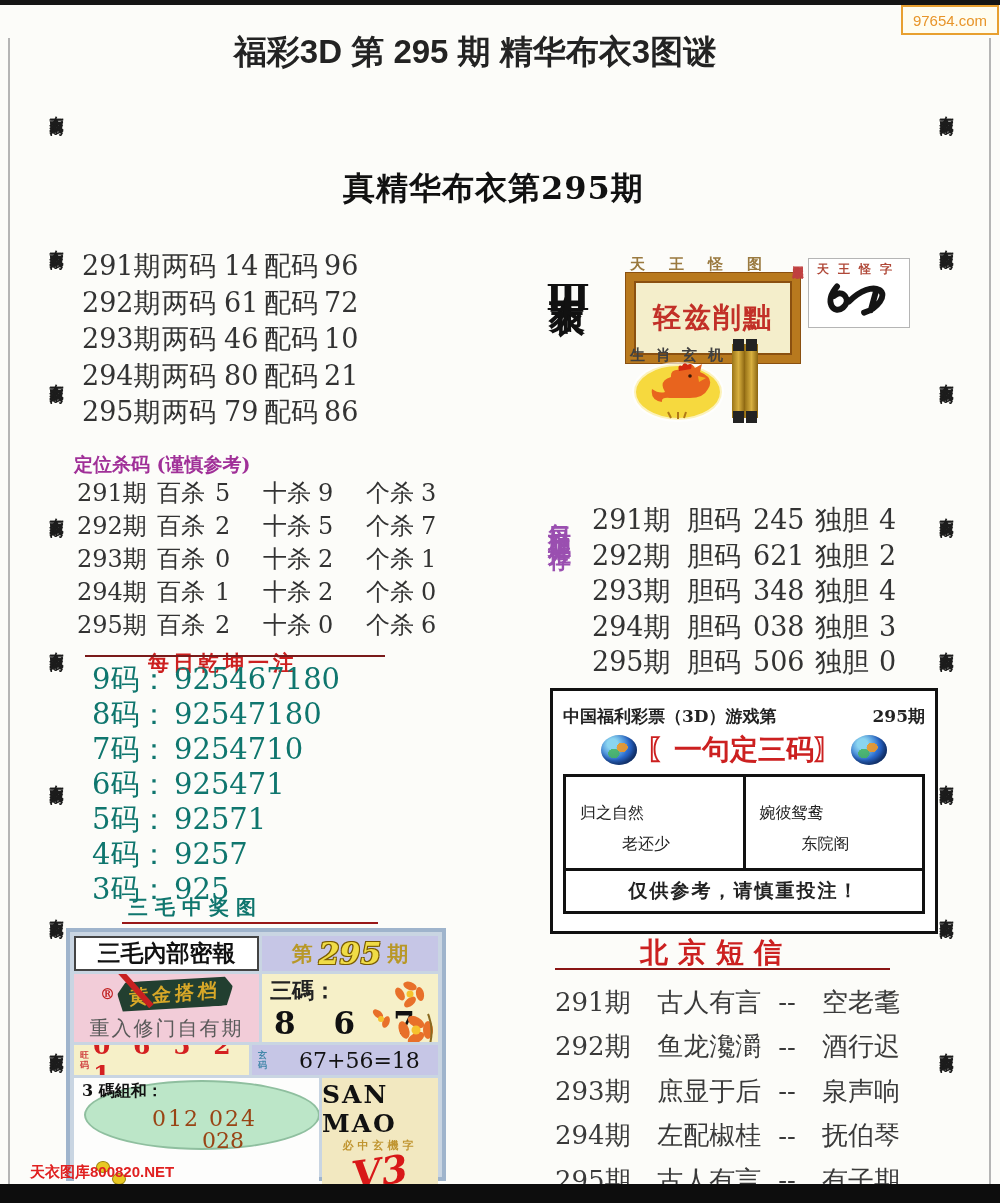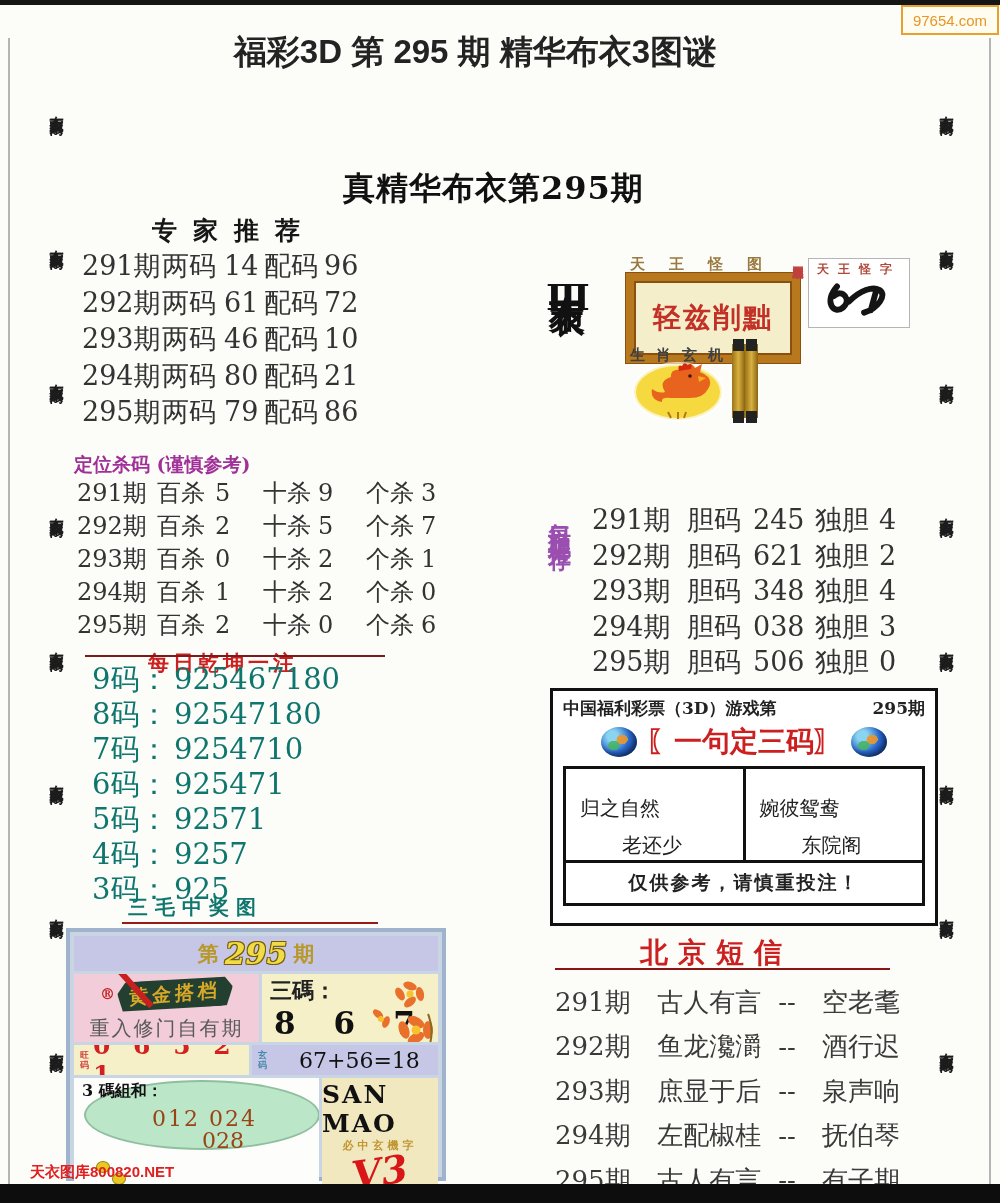--- a/index.html
+++ b/index.html
@@ -88,33 +88,33 @@
 
   
   .dd-label { left:545px; top:504px; writing-mode:vertical-rl; text-orientation:upright;
     font-size:23px; font-weight:bold; color:#9a4fb0; letter-spacing:5px; }
   .dd-rows { left:592px; top:502px; width:330px; }
   .dd-rows .row { height:35.5px; font-size:27px; color:#333; }
   .dd-rows .c1{width:95px;} .dd-rows .c2{width:66px;} .dd-rows .c3{width:62px;}
   .dd-rows .c4{width:64px;} .dd-rows .c5{flex:1;}
 
   
-  .yiju { left:550px; top:688px; width:362px; height:226px; background:#fff; border:3px solid #111; padding:6px 10px 0 10px; }
+  .yiju { left:550px; top:688px; width:362px; height:226px; background:#fff; border:3px solid #111; padding:14px 10px 0 10px; }
   .yiju-header { display:flex; justify-content:space-between; font-size:17px; font-weight:bold; color:#222; }
   .yiju-titlerow { display:flex; align-items:center; justify-content:center; gap:9px; margin-top:3px; }
   .yiju-title { font-size:28px; font-weight:bold; color:#cc2020; }
   .globe { width:36px; height:30px; border-radius:50%;
     background: radial-gradient(circle at 32% 30%, #8ad4f0 0 16%, #2a6ad0 52%, #123a90 100%);
     box-shadow: inset -3px -3px 5px rgba(0,0,0,.45); position:relative; }
   .globe::after { content:""; position:absolute; inset:4px 5px; border-radius:50%;
     background: radial-gradient(ellipse at 62% 38%, rgba(236,150,40,.9) 0 24%, transparent 25%),
                 radial-gradient(ellipse at 30% 66%, rgba(70,180,95,.85) 0 22%, transparent 23%); }
   .yiju-inner { border:3px solid #111; margin-top:5px; height:134px; display:flex; flex-direction:column; }
   .yiju-cols { flex:1; display:flex; }
-  .yiju-col { flex:1; padding:26px 0 0 14px; font-size:20px; color:#222; }
+  .yiju-col { flex:1; padding:26px 0 0 14px; font-size:16px; color:#222; }
   .yiju-col.first { border-right:3px solid #111; }
   .yiju-l2 { margin-top:10px; padding-left:42px; }
   .yiju-footer { border-top:3px solid #111; height:40px; display:flex; align-items:center; justify-content:center;
     font-size:19px; font-weight:bold; color:#222; letter-spacing:2px; }
 
   
   .bj-title { left:640px; top:934px; font-size:28px; font-weight:bold; color:#cc2020; letter-spacing:10px; }
   .bj-line { left:555px; top:968px; width:335px; height:2px; background:#8a1515; }
   .bj-rows { left:555px; top:980px; width:345px; }
   .bj-rows .row { height:44.5px; font-size:26px; color:#3a3a3a; align-items:center; }
@@ -196,21 +196,20 @@
     <span class="wm">布衣天下彩票网</span>
     <span class="wm">布衣天下彩票网</span>
     <span class="wm">布衣天下彩票网</span>
     <span class="wm">布衣天下彩票网</span>
     <span class="wm">布衣天下彩票网</span>
     <span class="wm">布衣天下彩票网</span>
   </div>
 
   <div class="abs sheet-title">真精华布衣第295期</div>
 
-  <div class="abs sec-title-serif expert-title">专家推荐</div>
   <div class="abs rows expert-rows">
     <div class="row">
       <span class="c1">291期</span>
         <span class="c2">两码</span>
         <span class="c3">14</span>
         <span class="c4">配码</span>
         <span class="c5">96</span>
     </div>
     <div class="row">
       <span class="c1">292期</span>
@@ -449,20 +448,21 @@
         <span class="c2">古人有言</span>
         <span class="c3">--</span>
         <span class="c4">有子期</span>
     </div>
   </div>
 
   <div class="abs sm-title">三毛中奖图</div>
   <div class="abs sm-line"></div>
   <div class="abs sm-frame">
     <div class="sm-row smr1">
+      <div class="sm-cell sm-neibu">三毛內部密報</div>
       <div class="sm-cell sm-issue">
         <span class="zh">第</span>
         <span class="num">295</span>
         <span class="zh">期</span>
       </div>
     </div>
     <div class="sm-row smr2">
       <div class="sm-cell sm-gold">
         <div class="sm-banner-row">
           <span class="sm-reg">®</span>

